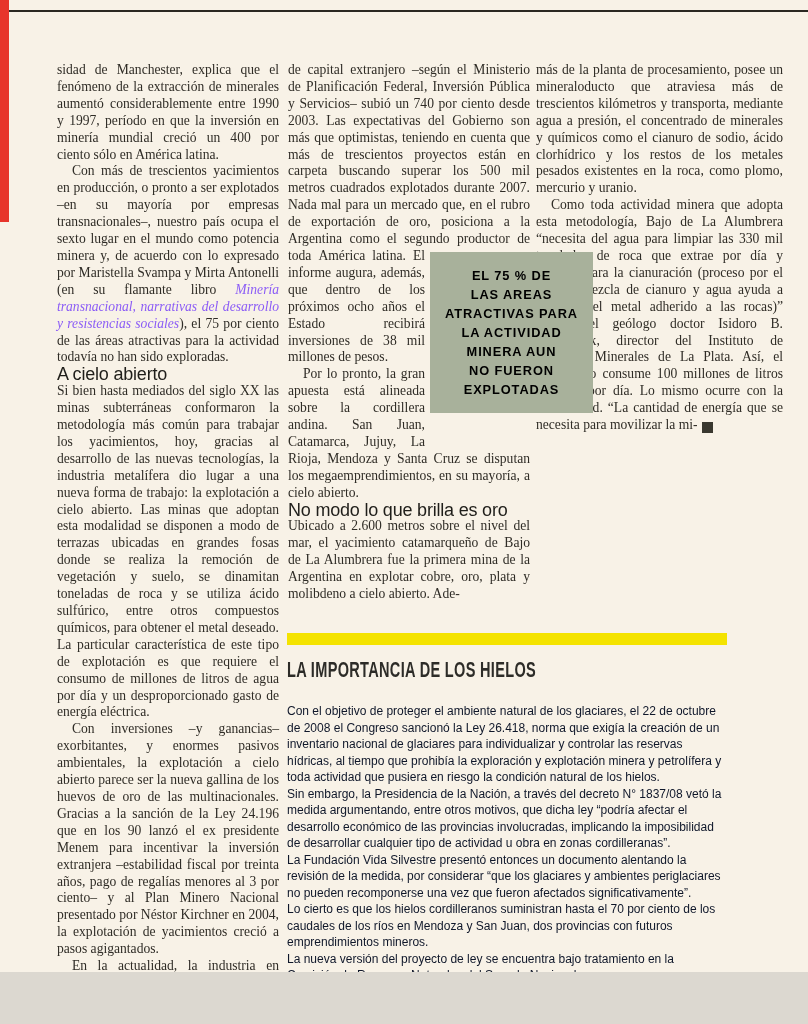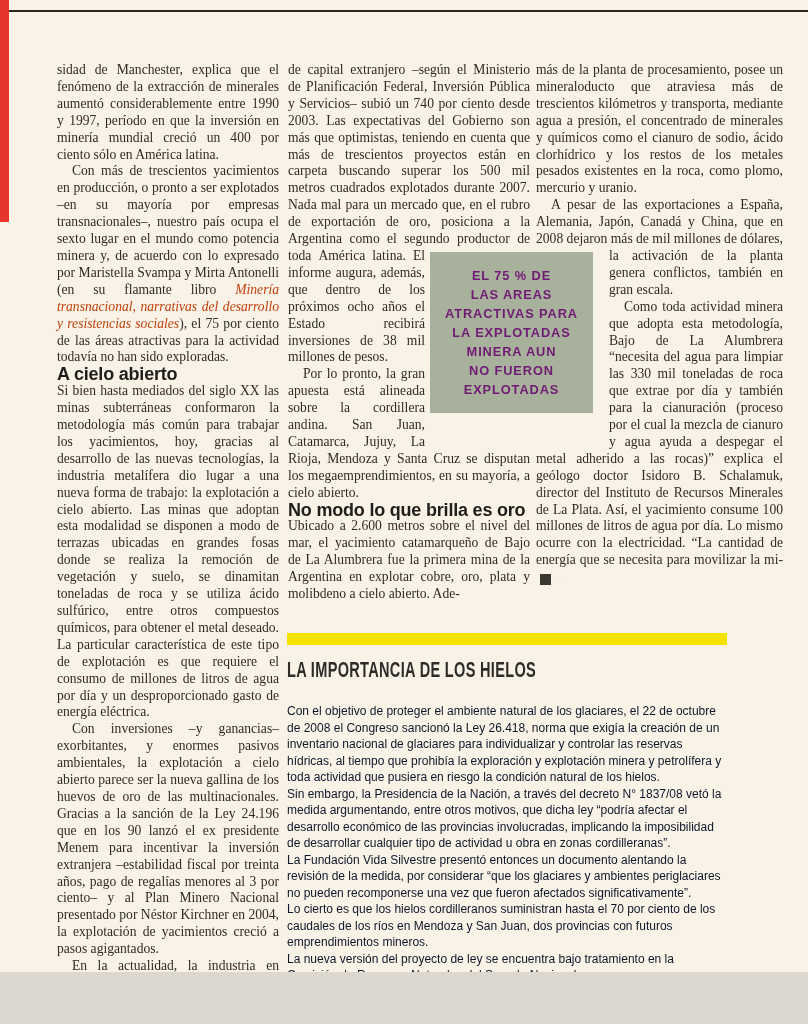--- a/index.html
+++ b/index.html
@@ -17,35 +17,35 @@
     text-align:justify;
   }
   .col1 { left:57px;  width:222px; }
   .col2 { left:288px; width:242px; }
   .col3 { left:536px; width:247px; }
   .col p { margin:0; }
   .indent { text-indent:15px; }
 
   .sec-heading {
     font-family:"Liberation Sans", sans-serif;
-    font-weight:700; font-size:18px; letter-spacing:-0.2px;
+    font-weight:400; font-size:18px; letter-spacing:-0.2px;
     color:#1f1e1a; text-align:left; margin:9px 0 5px 0;
   }
-  .book-title { font-style:italic; color:#c2410c; }
+  .book-title { font-style:italic; color:#8b5cf6; }
 
   .qspacer-right { float:right; width:98px; height:186px; margin-left:7px; }
   .qspacer-left  { float:left;  width:64px; height:192px; margin-right:9px; }
 
   .pull-quote {
     position:absolute; left:430px; top:252px; width:163px; height:161px;
     background:#a8b19b; box-sizing:border-box; padding:14px 4px;
     display:flex; flex-direction:column; align-items:center; justify-content:center;
     font-family:"Liberation Sans", sans-serif; font-weight:700;
     font-size:12.8px; line-height:19px; letter-spacing:0.9px;
-    color:#701a75; text-align:center;
+    color:#000000; text-align:center;
   }
 
   .endmark {
     display:inline-block; width:11px; height:11px; margin-left:4px;
     background:#3a382f; color:#f8f2e7;
     font-family:"DejaVu Sans", sans-serif; font-size:9px; line-height:11px;
     text-align:center; vertical-align:-1px;
   }
 
   .info-box { position:absolute; left:287px; top:633px; width:440px; font-family:"Liberation Sans", sans-serif; }
@@ -84,29 +84,28 @@
 
   <div class="col col2">
     <p><span>de capital extranjero –según el Ministerio de Planificación Federal, Inversión Pública y Servicios– subió un 740 por ciento desde 2003. Las expectativas del Gobierno son más que optimistas, teniendo en cuenta que más de trescientos proyectos están en carpeta buscando superar los 500 mil metros cuadrados explotados durante 2007. Nada mal para un mercado que, en el rubro de exportación de oro, posiciona a la Argentina como el segundo productor de toda </span><span class="qspacer-right"></span><span>América latina. El informe augura, además, que dentro de los próximos ocho años el Estado recibirá inversiones de 38 mil millones de pesos.</span></p>
     <p class="indent">Por lo pronto, la gran apuesta está alineada sobre la cordillera andina. San Juan, Catamarca, Jujuy, La Rioja, Mendoza y Santa Cruz se disputan los megaemprendimientos, en su mayoría, a cielo abierto.</p>
     <p class="sec-heading">No modo lo que brilla es oro</p>
     <p>Ubicado a 2.600 metros sobre el nivel del mar, el yacimiento catamarqueño de Bajo de La Alumbrera fue la primera mina de la Argentina en explotar cobre, oro, plata y molibdeno a cielo abierto. Ade-</p>
   </div>
 
   <div class="col col3">
     <p>más de la planta de procesamiento, posee un mineraloducto que atraviesa más de trescientos kilómetros y transporta, mediante agua a presión, el concentrado de minerales y químicos como el cianuro de sodio, ácido clorhídrico y los restos de los metales pesados existentes en la roca, como plomo, mercurio y uranio.</p>
-    <p class="indent"><span>A pesar de las exportaciones a España, Alemania, Japón, Canadá y China, que en 2008 dejaron más de mil millones </span><span class="qspacer-left"></span><span>de dólares, la activación de la planta genera conflictos, también en gran escala.</span></p>
     <p class="indent"><span>Como toda actividad minera que adopta esta metodología, Bajo de La Alumbrera “necesita del agua para limpiar las 330 mil toneladas de roca que extrae por día y también para la cianuración (proceso por el cual la mezcla de cianuro y agua ayuda a despegar el metal adherido a las rocas)” explica el geólogo doctor Isidoro B. Schalamuk, director del Instituto de Recursos Minerales de La Plata. Así, el yacimiento consume 100 millones de litros de agua por día. Lo mismo ocurre con la electricidad. “La cantidad de energía que se necesita para movilizar la mi-</span><span class="endmark">+</span></p>
   </div>
 
   <div class="pull-quote">
     <div>EL 75 % DE</div>
     <div>LAS AREAS</div>
     <div>ATRACTIVAS PARA</div>
-    <div>LA EXPLOTADAS</div>
+    <div>LA ACTIVIDAD</div>
     <div>MINERA AUN</div>
     <div>NO FUERON</div>
     <div>EXPLOTADAS</div>
   </div>
 
   <div class="info-box">
     <div class="info-bar"></div>
     <div class="info-title-wrap">
       <span class="info-title">LA IMPORTANCIA DE LOS HIELOS</span>
     </div>

